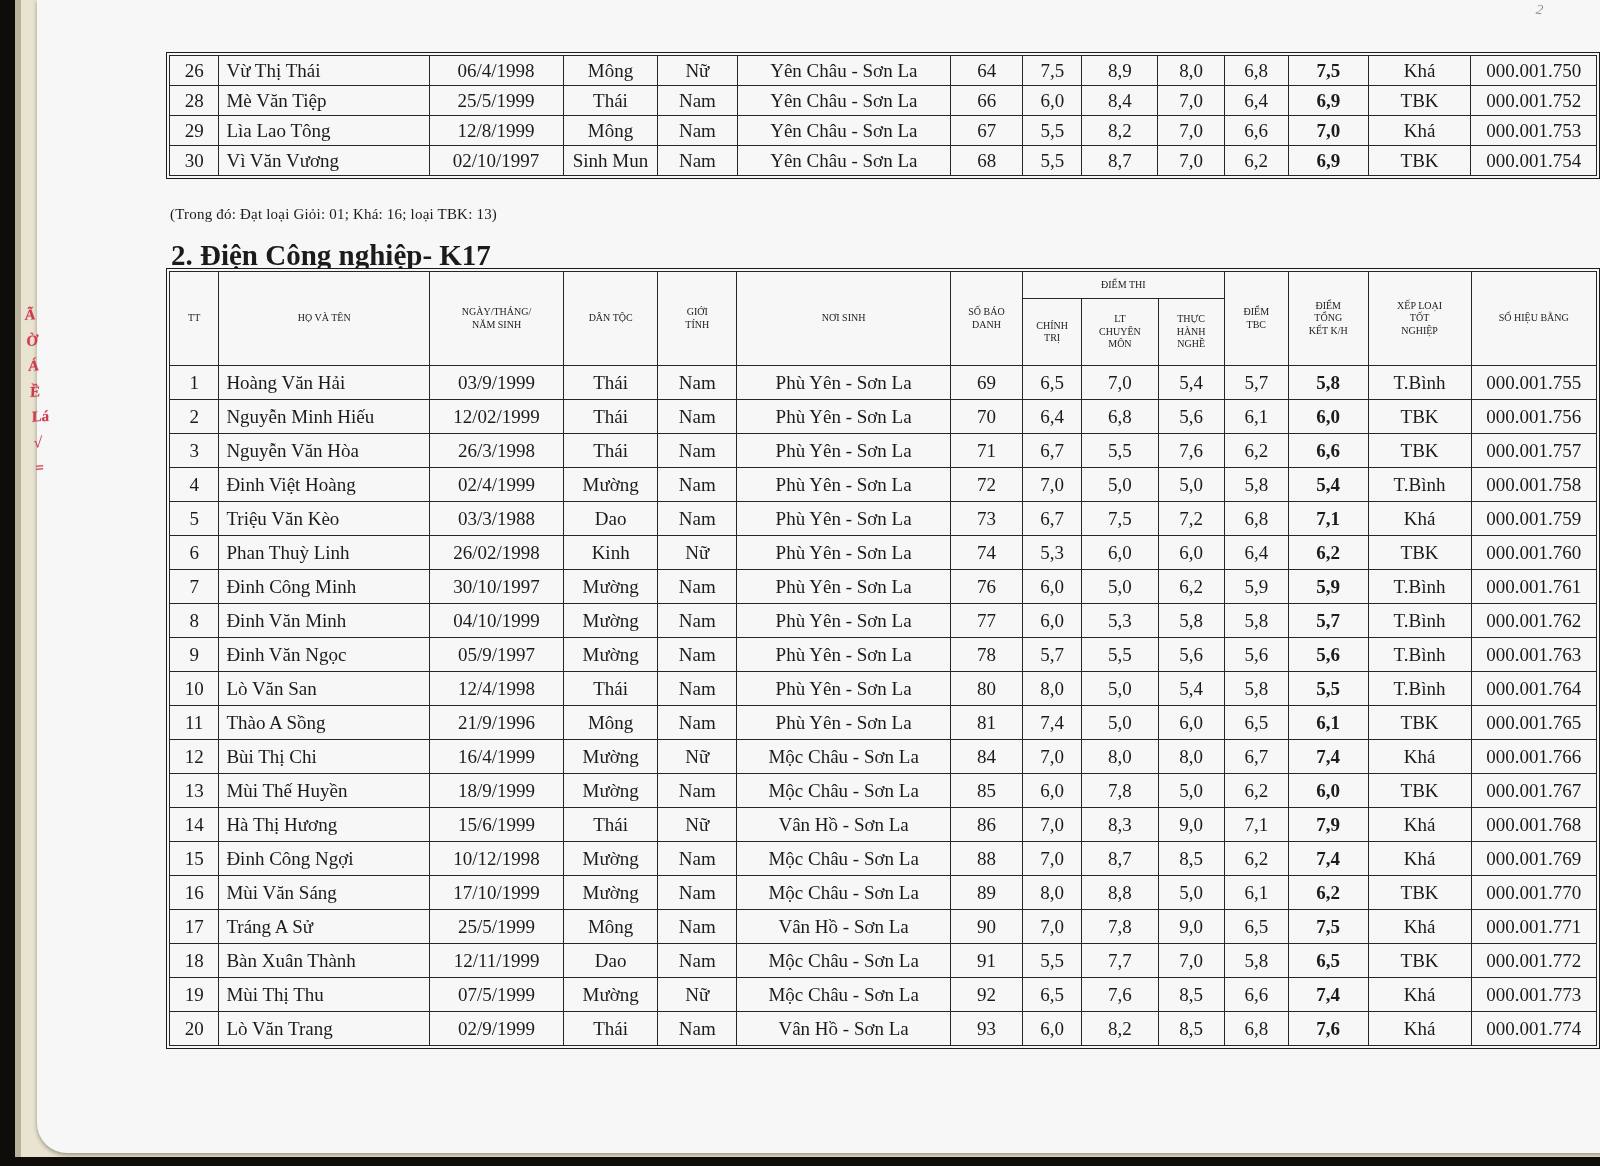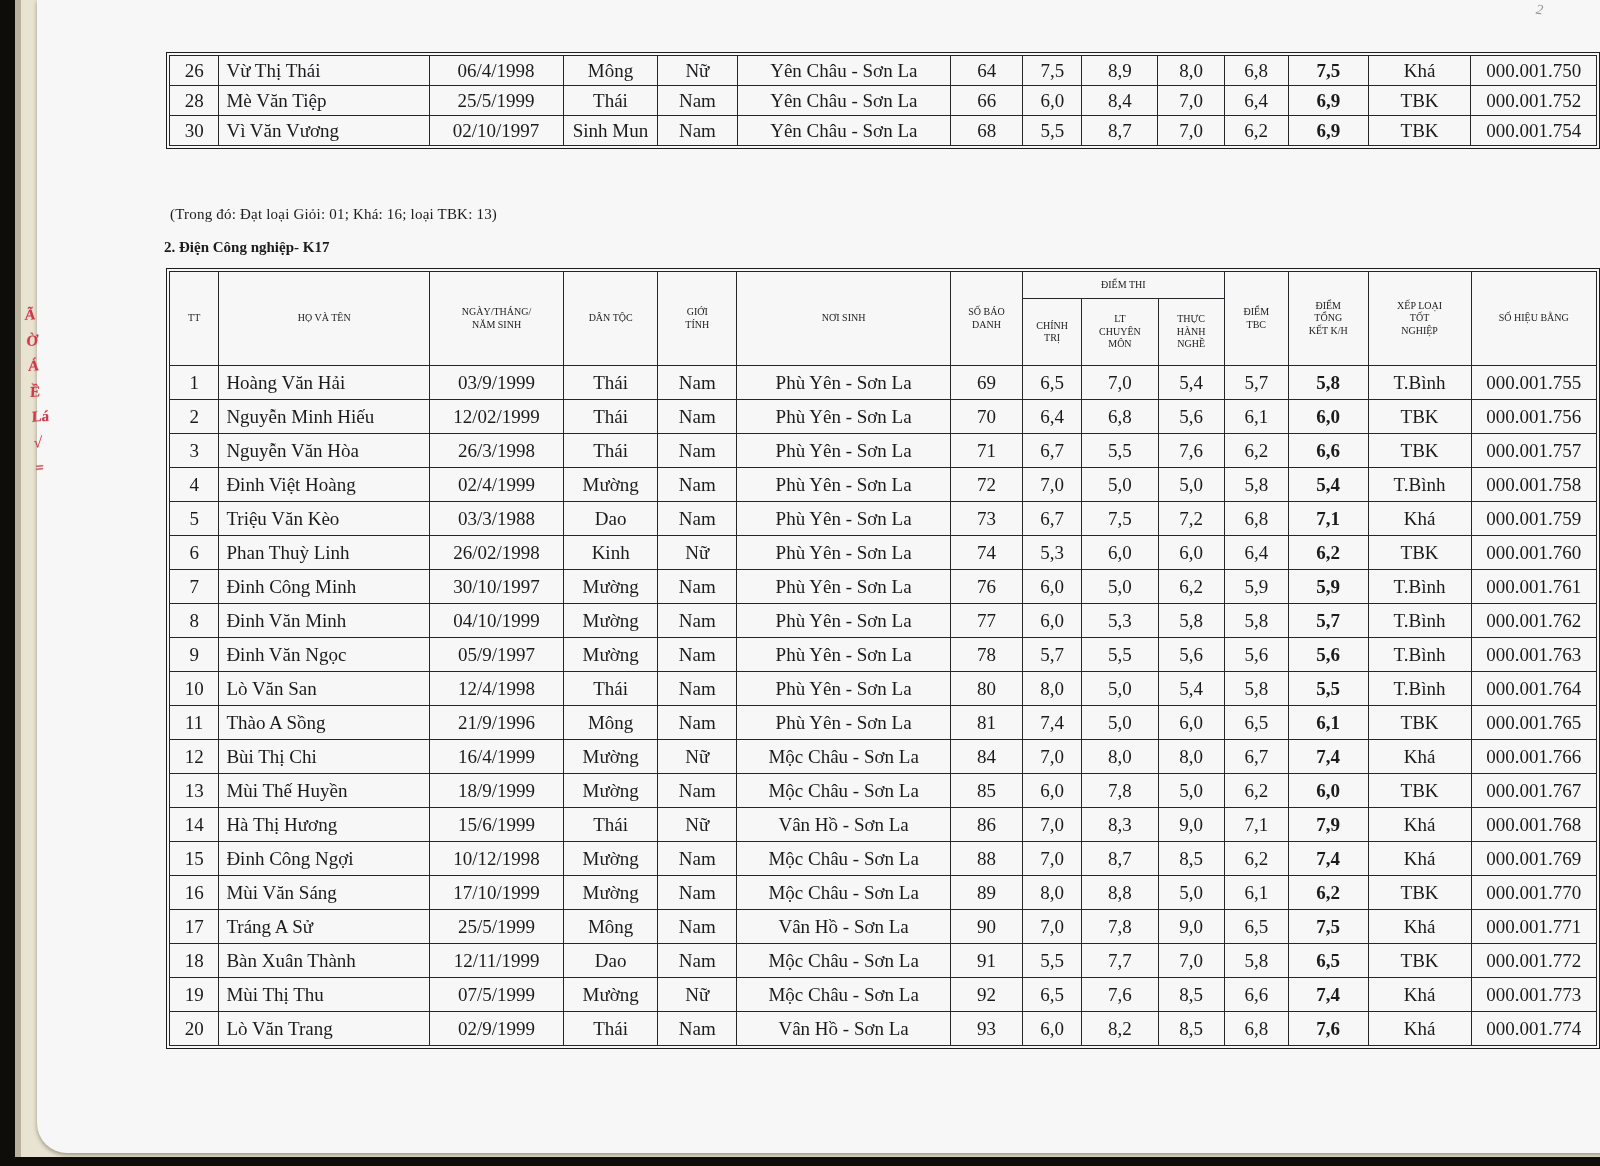--- a/index.html
+++ b/index.html
@@ -46,21 +46,21 @@
   #table2 td{height:33px;}
   td.c1{text-align:left;padding-left:7px;margin-left:26px;}
   td.c11{font-weight:bold;}
   th.span-top{height:22px;}
 
   .note{
     position:absolute;left:170px;top:206px;font-size:15px;
     letter-spacing:.2px;
   }
   .section-title{
-    position:absolute;left:164px;top:239px;font-size:15px;font-weight:bold;
+    position:absolute;left:171px;top:239px;font-size:29px;font-weight:bold;
   }
   .wrap1{left:166px;top:52px;}
   .wrap2{left:166px;top:268px;}
 </style>
 </head>
 <body>
 
 <div class="page"></div>
 <div class="strip-black-left"></div>
 <div class="strip-shade"></div>
@@ -121,20 +121,36 @@
           <td class="c4">Nam</td>
           <td class="c5">Yên Châu - Sơn La</td>
           <td class="c6">66</td>
           <td class="c7">6,0</td>
           <td class="c8">8,4</td>
           <td class="c9">7,0</td>
           <td class="c10">6,4</td>
           <td class="c11">6,9</td>
           <td class="c12">TBK</td>
           <td class="c13">000.001.752</td>
+        </tr>
+        <tr>
+          <td class="c0">29</td>
+          <td class="c1">Lìa Lao Tông</td>
+          <td class="c2">12/8/1999</td>
+          <td class="c3">Mông</td>
+          <td class="c4">Nam</td>
+          <td class="c5">Yên Châu - Sơn La</td>
+          <td class="c6">67</td>
+          <td class="c7">5,5</td>
+          <td class="c8">8,2</td>
+          <td class="c9">7,0</td>
+          <td class="c10">6,6</td>
+          <td class="c11">7,0</td>
+          <td class="c12">Khá</td>
+          <td class="c13">000.001.753</td>
         </tr>
         <tr>
           <td class="c0">30</td>
           <td class="c1">Vì Văn Vương</td>
           <td class="c2">02/10/1997</td>
           <td class="c3">Sinh Mun</td>
           <td class="c4">Nam</td>
           <td class="c5">Yên Châu - Sơn La</td>
           <td class="c6">68</td>
           <td class="c7">5,5</td>

